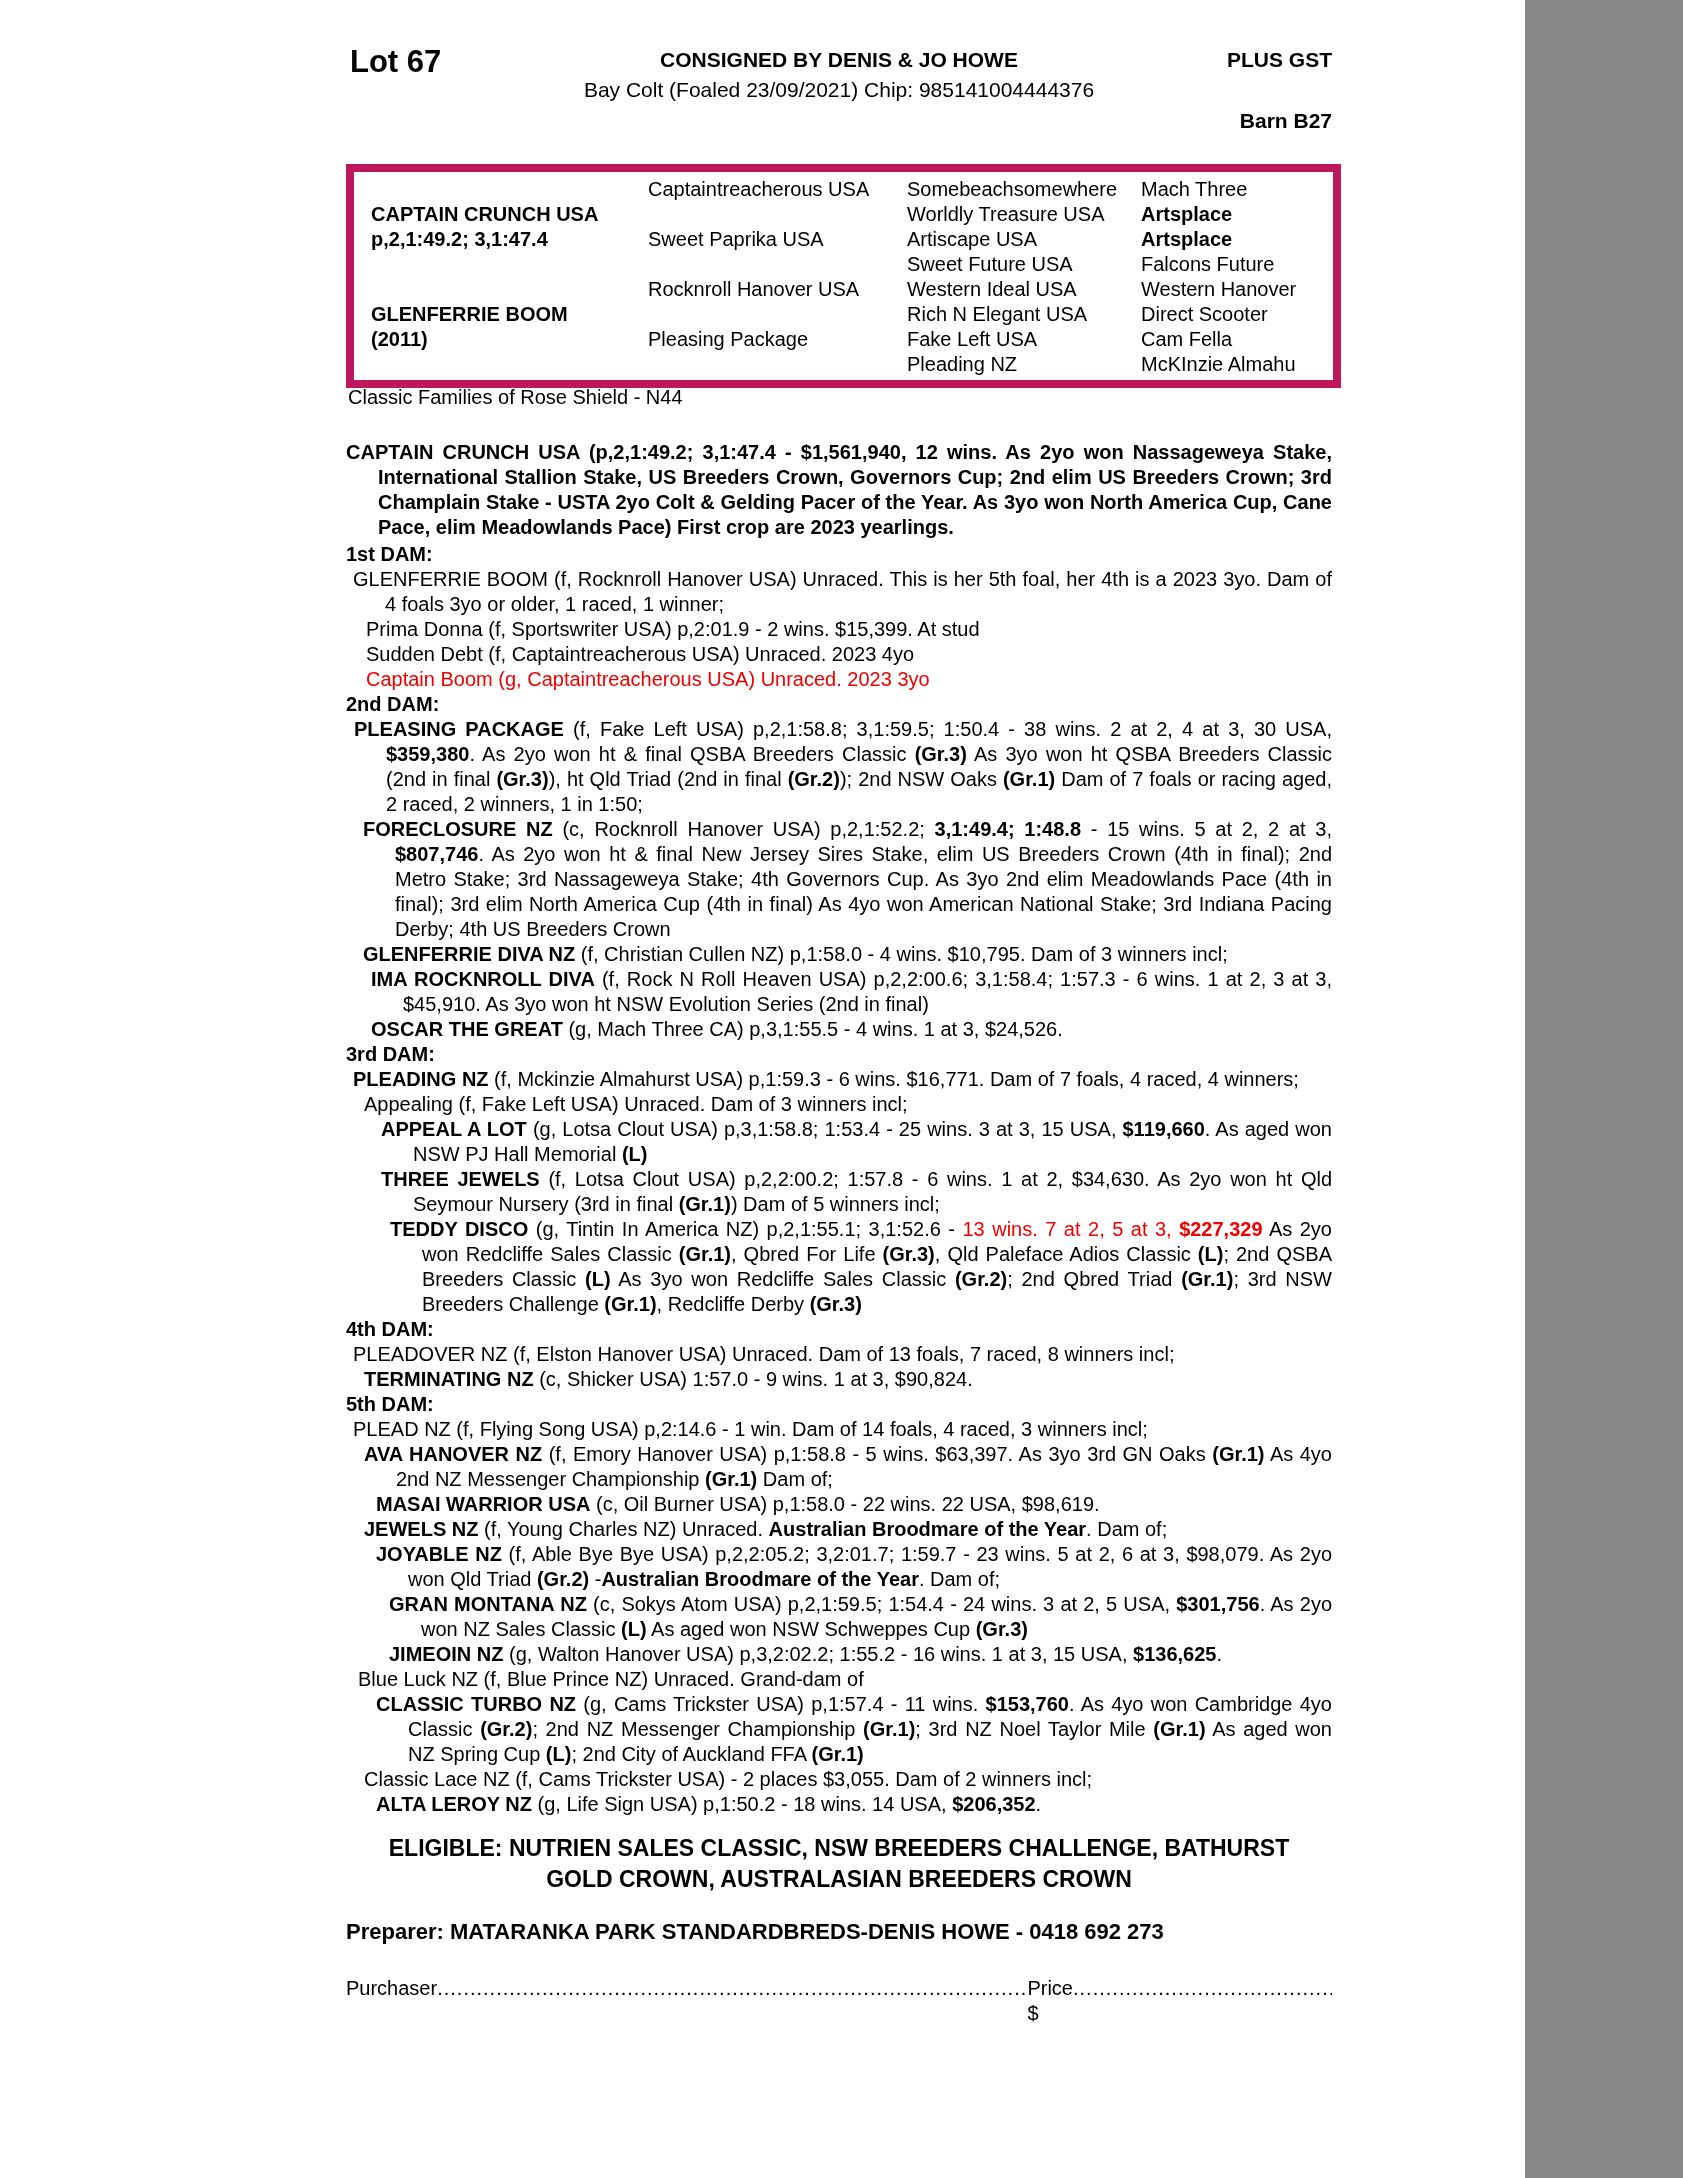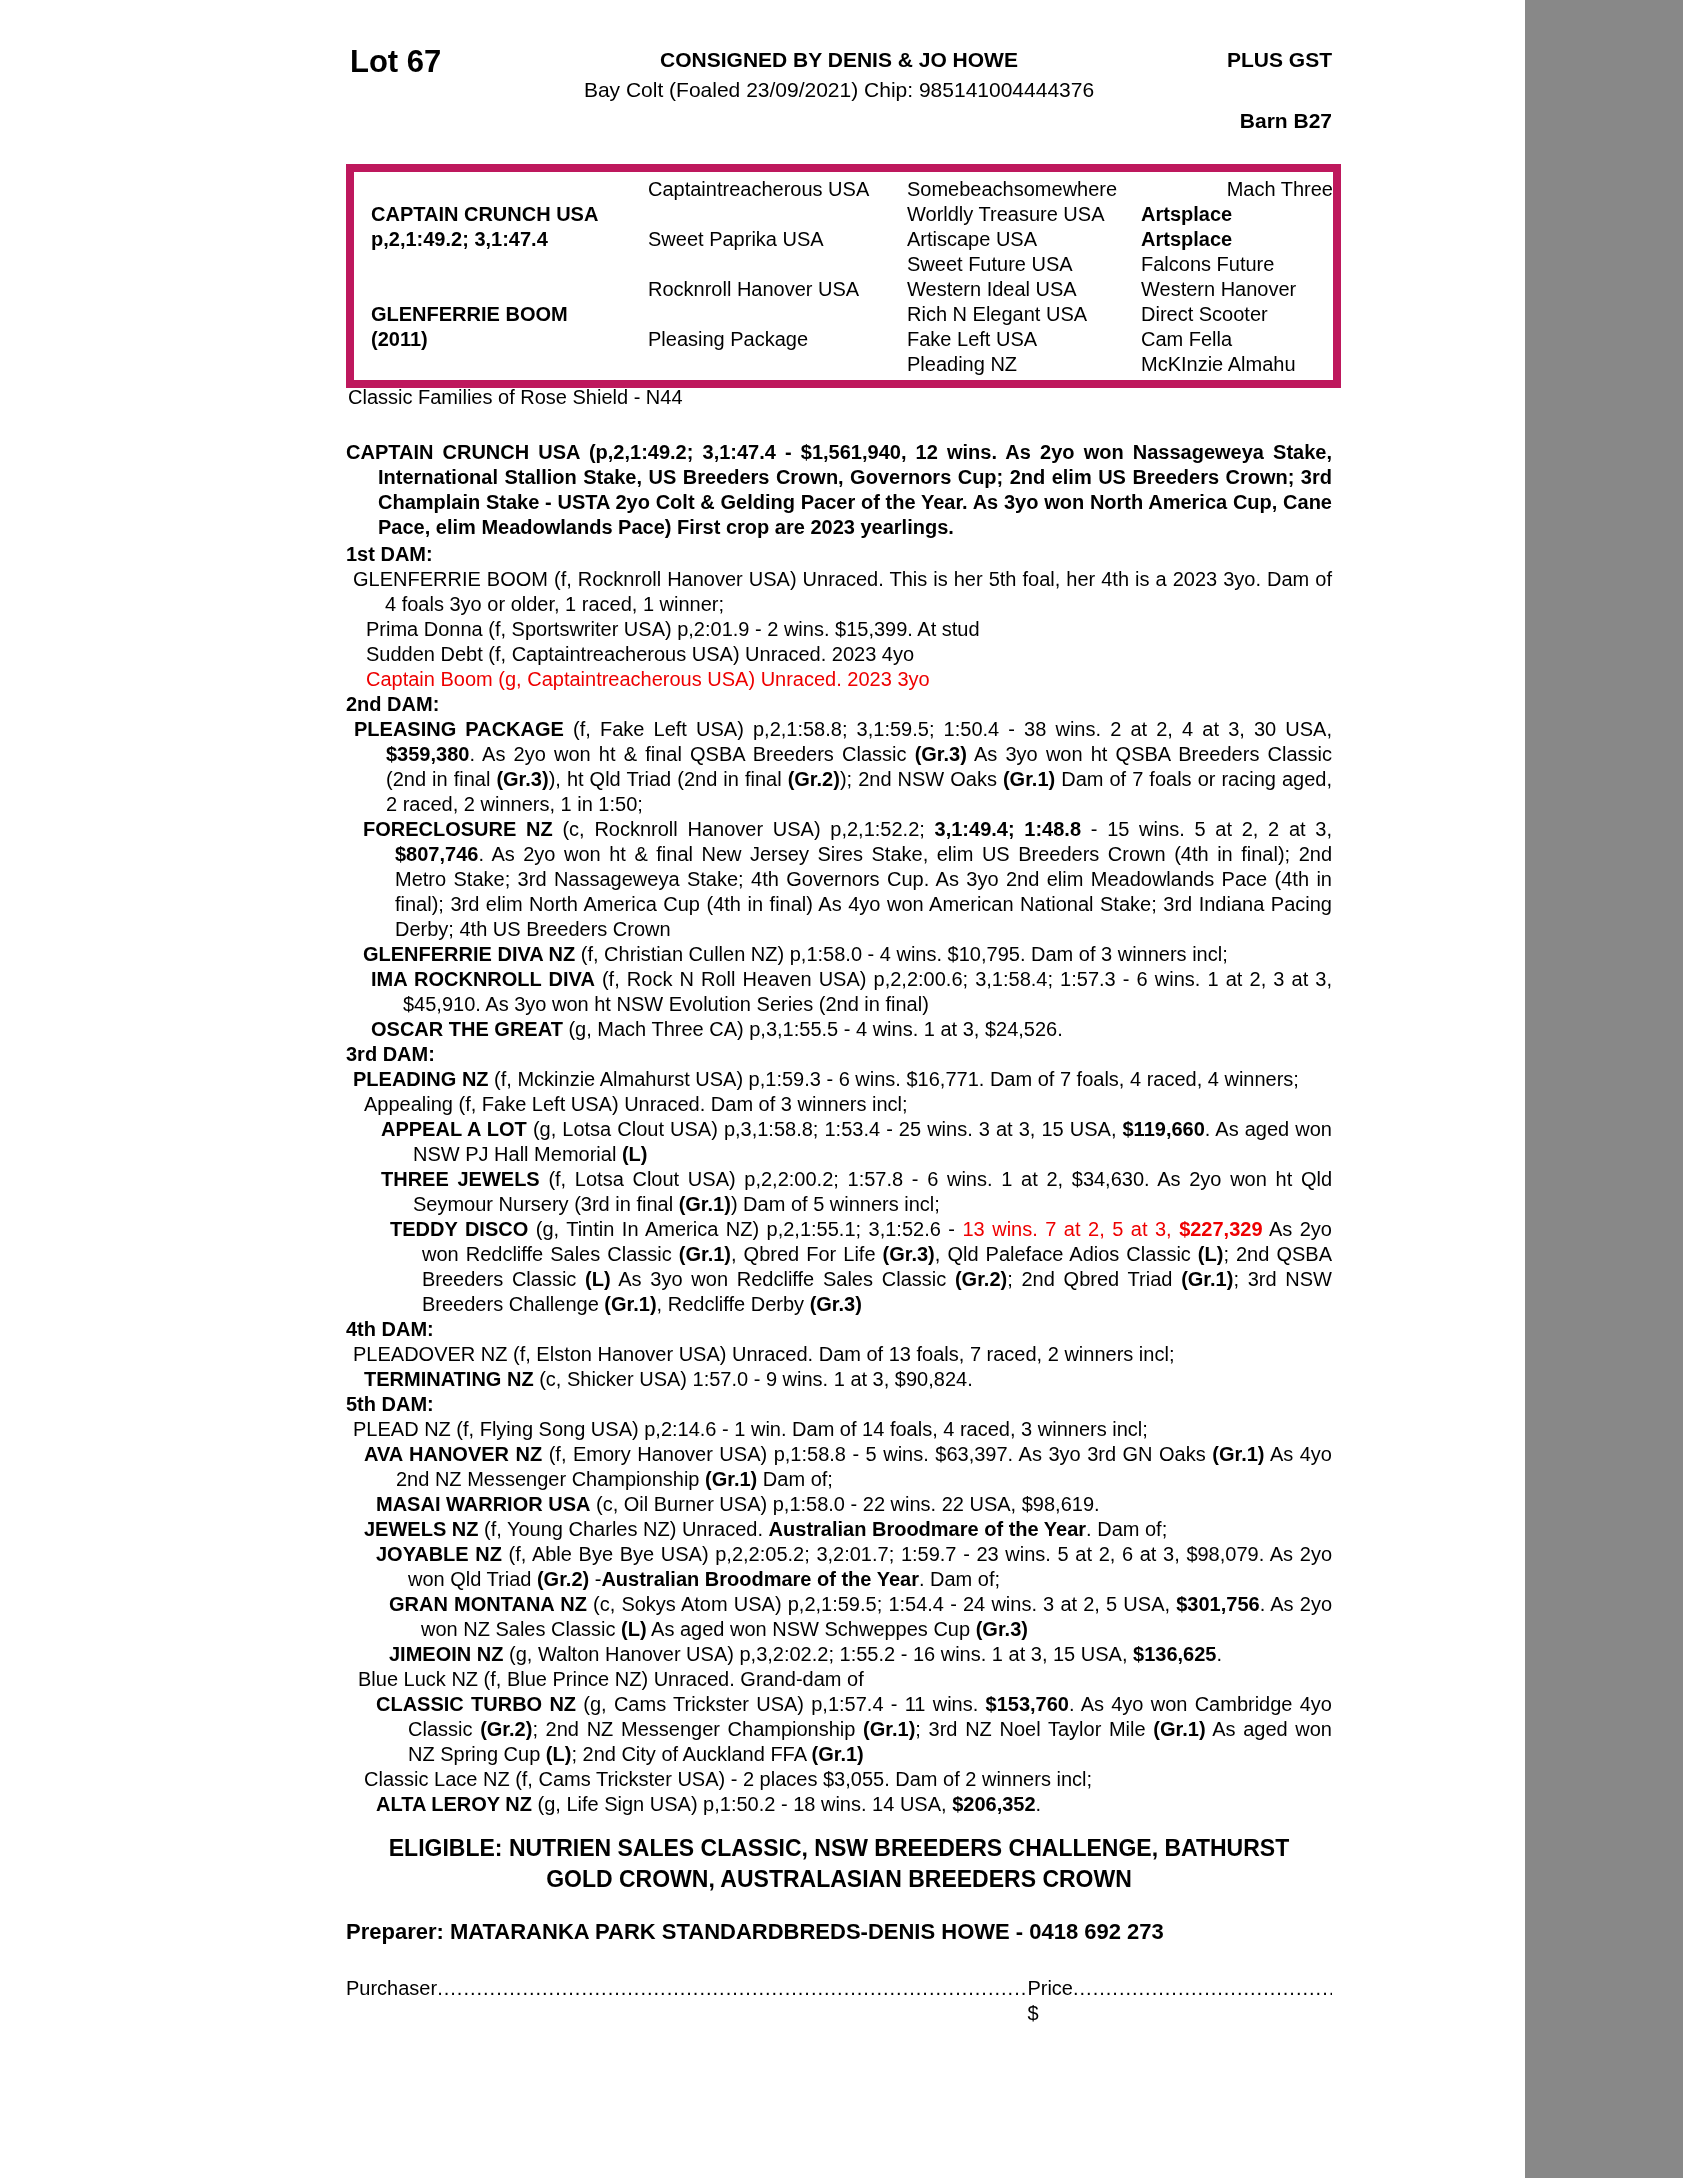--- a/index.html
+++ b/index.html
@@ -48,21 +48,21 @@
     <div class="lot">Lot 67</div>
     <div class="consigned">CONSIGNED BY DENIS &amp; JO HOWE</div>
     <div class="subtitle">Bay Colt (Foaled 23/09/2021) Chip: 985141004444376</div>
     <div class="plusgst">PLUS GST</div>
     <div class="barn">Barn B27</div>
   </div>
 
   <div class="ptable" id="ptable">
       <div class="pcell c2" style="grid-area: 1 / 2;">Captaintreacherous USA</div>
       <div class="pcell c3" style="grid-area: 1 / 3;">Somebeachsomewhere</div>
-      <div class="pcell c4" style="grid-area: 1 / 4; text-align: right;">Mach Three</div>
+      <div class="pcell c4" style="grid-area: 1 / 4;">Mach Three</div>
       <div class="pcell c1" style="grid-area: 2 / 1;">CAPTAIN CRUNCH USA</div>
       <div class="pcell c3" style="grid-area: 2 / 3;">Worldly Treasure USA</div>
       <div class="pcell c4 b" style="grid-area: 2 / 4;">Artsplace</div>
       <div class="pcell c1" style="grid-area: 3 / 1;">p,2,1:49.2; 3,1:47.4</div>
       <div class="pcell c2" style="grid-area: 3 / 2;">Sweet Paprika USA</div>
       <div class="pcell c3" style="grid-area: 3 / 3;">Artiscape USA</div>
       <div class="pcell c4 b" style="grid-area: 3 / 4;">Artsplace</div>
       <div class="pcell c3" style="grid-area: 4 / 3;">Sweet Future USA</div>
       <div class="pcell c4" style="grid-area: 4 / 4;"> Falcons Future</div>
       <div class="pcell c2" style="grid-area: 5 / 2;">Rocknroll Hanover USA</div>
@@ -95,21 +95,21 @@
         <div class="para" style="padding-left: 49px; text-indent: -32px;"><span class="b ">GLENFERRIE DIVA NZ</span><span class=""> (f, Christian Cullen NZ) p,1:58.0 - 4 wins. $10,795. Dam of 3 winners incl;</span></div>
         <div class="para" style="padding-left: 57px; text-indent: -32px;"><span class="b ">IMA ROCKNROLL DIVA</span><span class=""> (f, Rock N Roll Heaven USA) p,2,2:00.6; 3,1:58.4; 1:57.3 - 6 wins. 1 at 2, 3 at 3, $45,910. As 3yo won ht NSW Evolution Series (2nd in final)</span></div>
         <div class="para" style="padding-left: 57px; text-indent: -32px;"><span class="b ">OSCAR THE GREAT</span><span class=""> (g, Mach Three CA) p,3,1:55.5 - 4 wins. 1 at 3, $24,526.</span></div>
         <div class="para heading" style="padding-left: 32px; text-indent: -32px;"><span class="b ">3rd DAM:</span></div>
         <div class="para" style="padding-left: 39px; text-indent: -32px;"><span class="b ">PLEADING NZ</span><span class=""> (f, Mckinzie Almahurst USA) p,1:59.3 - 6 wins. $16,771. Dam of 7 foals, 4 raced, 4 winners;</span></div>
         <div class="para" style="padding-left: 50px; text-indent: -32px;"><span class="">Appealing (f, Fake Left USA) Unraced. Dam of 3 winners incl;</span></div>
         <div class="para" style="padding-left: 67px; text-indent: -32px;"><span class="b ">APPEAL A LOT</span><span class=""> (g, Lotsa Clout USA) p,3,1:58.8; 1:53.4 - 25 wins. 3 at 3, 15 USA, </span><span class="b ">$119,660</span><span class="">. As aged won NSW PJ Hall Memorial </span><span class="b ">(L)</span></div>
         <div class="para" style="padding-left: 67px; text-indent: -32px;"><span class="b ">THREE JEWELS</span><span class=""> (f, Lotsa Clout USA) p,2,2:00.2; 1:57.8 - 6 wins. 1 at 2, $34,630. As 2yo won ht Qld Seymour Nursery (3rd in final </span><span class="b ">(Gr.1)</span><span class="">) Dam of 5 winners incl;</span></div>
         <div class="para" style="padding-left: 76px; text-indent: -32px;"><span class="b ">TEDDY DISCO</span><span class=""> (g, Tintin In America NZ) p,2,1:55.1; 3,1:52.6 - </span><span class="red">13 wins. 7 at 2, 5 at 3, </span><span class="b red">$227,329</span><span class=""> As 2yo won Redcliffe Sales Classic </span><span class="b ">(Gr.1)</span><span class="">, Qbred For Life </span><span class="b ">(Gr.3)</span><span class="">, Qld Paleface Adios Classic </span><span class="b ">(L)</span><span class="">; 2nd QSBA Breeders Classic </span><span class="b ">(L)</span><span class=""> As 3yo won Redcliffe Sales Classic </span><span class="b ">(Gr.2)</span><span class="">; 2nd Qbred Triad </span><span class="b ">(Gr.1)</span><span class="">; 3rd NSW Breeders Challenge </span><span class="b ">(Gr.1)</span><span class="">, Redcliffe Derby </span><span class="b ">(Gr.3)</span></div>
         <div class="para heading" style="padding-left: 32px; text-indent: -32px;"><span class="b ">4th DAM:</span></div>
-        <div class="para" style="padding-left: 39px; text-indent: -32px;"><span class="">PLEADOVER NZ (f, Elston Hanover USA) Unraced. Dam of 13 foals, 7 raced, 2 winners incl;</span></div>
+        <div class="para" style="padding-left: 39px; text-indent: -32px;"><span class="">PLEADOVER NZ (f, Elston Hanover USA) Unraced. Dam of 13 foals, 7 raced, 8 winners incl;</span></div>
         <div class="para" style="padding-left: 50px; text-indent: -32px;"><span class="b ">TERMINATING NZ</span><span class=""> (c, Shicker USA) 1:57.0 - 9 wins. 1 at 3, $90,824.</span></div>
         <div class="para heading" style="padding-left: 32px; text-indent: -32px;"><span class="b ">5th DAM:</span></div>
         <div class="para" style="padding-left: 39px; text-indent: -32px;"><span class="">PLEAD NZ (f, Flying Song USA) p,2:14.6 - 1 win. Dam of 14 foals, 4 raced, 3 winners incl;</span></div>
         <div class="para" style="padding-left: 50px; text-indent: -32px;"><span class="b ">AVA HANOVER NZ</span><span class=""> (f, Emory Hanover USA) p,1:58.8 - 5 wins. $63,397. As 3yo 3rd GN Oaks </span><span class="b ">(Gr.1)</span><span class=""> As 4yo 2nd NZ Messenger Championship </span><span class="b ">(Gr.1)</span><span class=""> Dam of;</span></div>
         <div class="para" style="padding-left: 62px; text-indent: -32px;"><span class="b ">MASAI WARRIOR USA</span><span class=""> (c, Oil Burner USA) p,1:58.0 - 22 wins. 22 USA, $98,619.</span></div>
         <div class="para" style="padding-left: 50px; text-indent: -32px;"><span class="b ">JEWELS NZ</span><span class=""> (f, Young Charles NZ) Unraced. </span><span class="b ">Australian Broodmare of the Year</span><span class="">. Dam of;</span></div>
         <div class="para" style="padding-left: 62px; text-indent: -32px;"><span class="b ">JOYABLE NZ</span><span class=""> (f, Able Bye Bye USA) p,2,2:05.2; 3,2:01.7; 1:59.7 - 23 wins. 5 at 2, 6 at 3, $98,079. As 2yo won Qld Triad </span><span class="b ">(Gr.2)</span><span class=""> -</span><span class="b ">Australian Broodmare of the Year</span><span class="">. Dam of;</span></div>
         <div class="para" style="padding-left: 75px; text-indent: -32px;"><span class="b ">GRAN MONTANA NZ</span><span class=""> (c, Sokys Atom USA) p,2,1:59.5; 1:54.4 - 24 wins. 3 at 2, 5 USA, </span><span class="b ">$301,756</span><span class="">. As 2yo won NZ Sales Classic </span><span class="b ">(L)</span><span class=""> As aged won NSW Schweppes Cup </span><span class="b ">(Gr.3)</span></div>
         <div class="para" style="padding-left: 75px; text-indent: -32px;"><span class="b ">JIMEOIN NZ</span><span class=""> (g, Walton Hanover USA) p,3,2:02.2; 1:55.2 - 16 wins. 1 at 3, 15 USA, </span><span class="b ">$136,625</span><span class="">.</span></div>
         <div class="para" style="padding-left: 44px; text-indent: -32px;"><span class="">Blue Luck NZ (f, Blue Prince NZ) Unraced. Grand-dam of</span></div>

